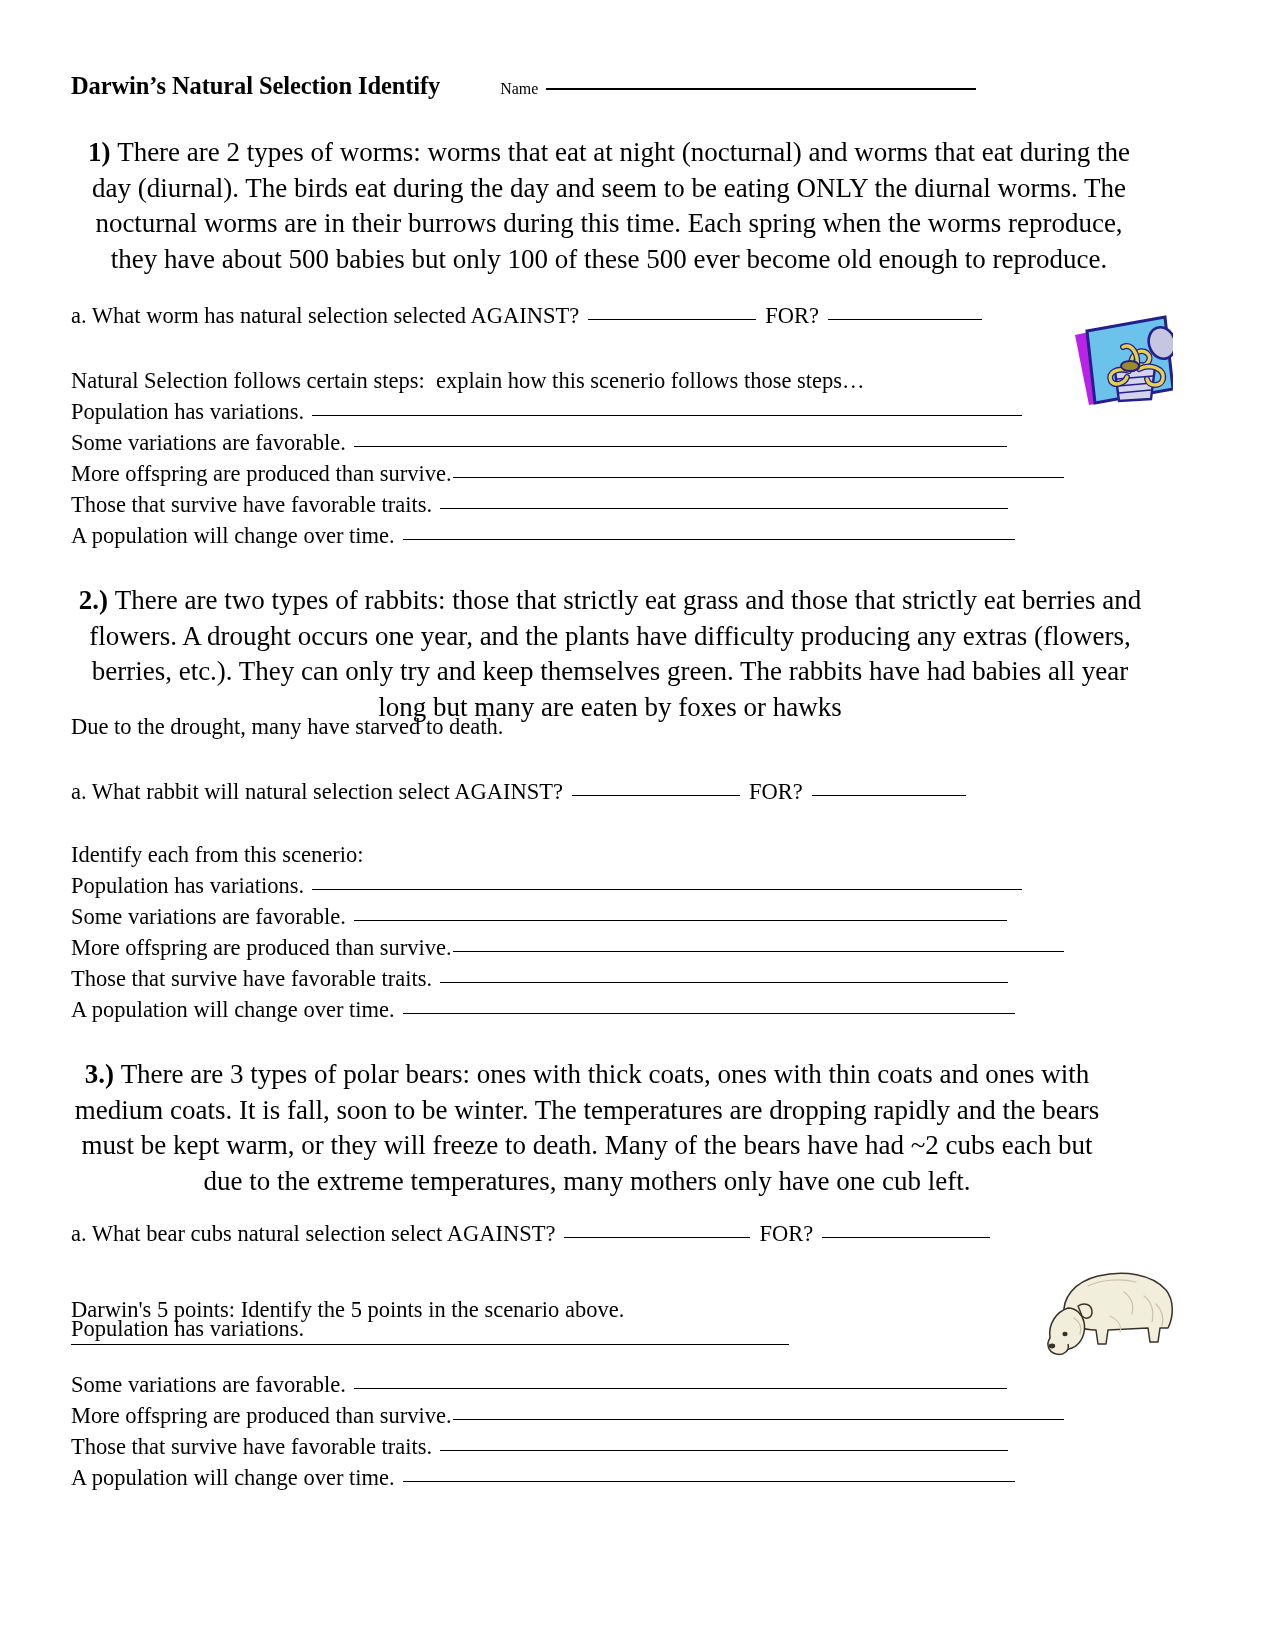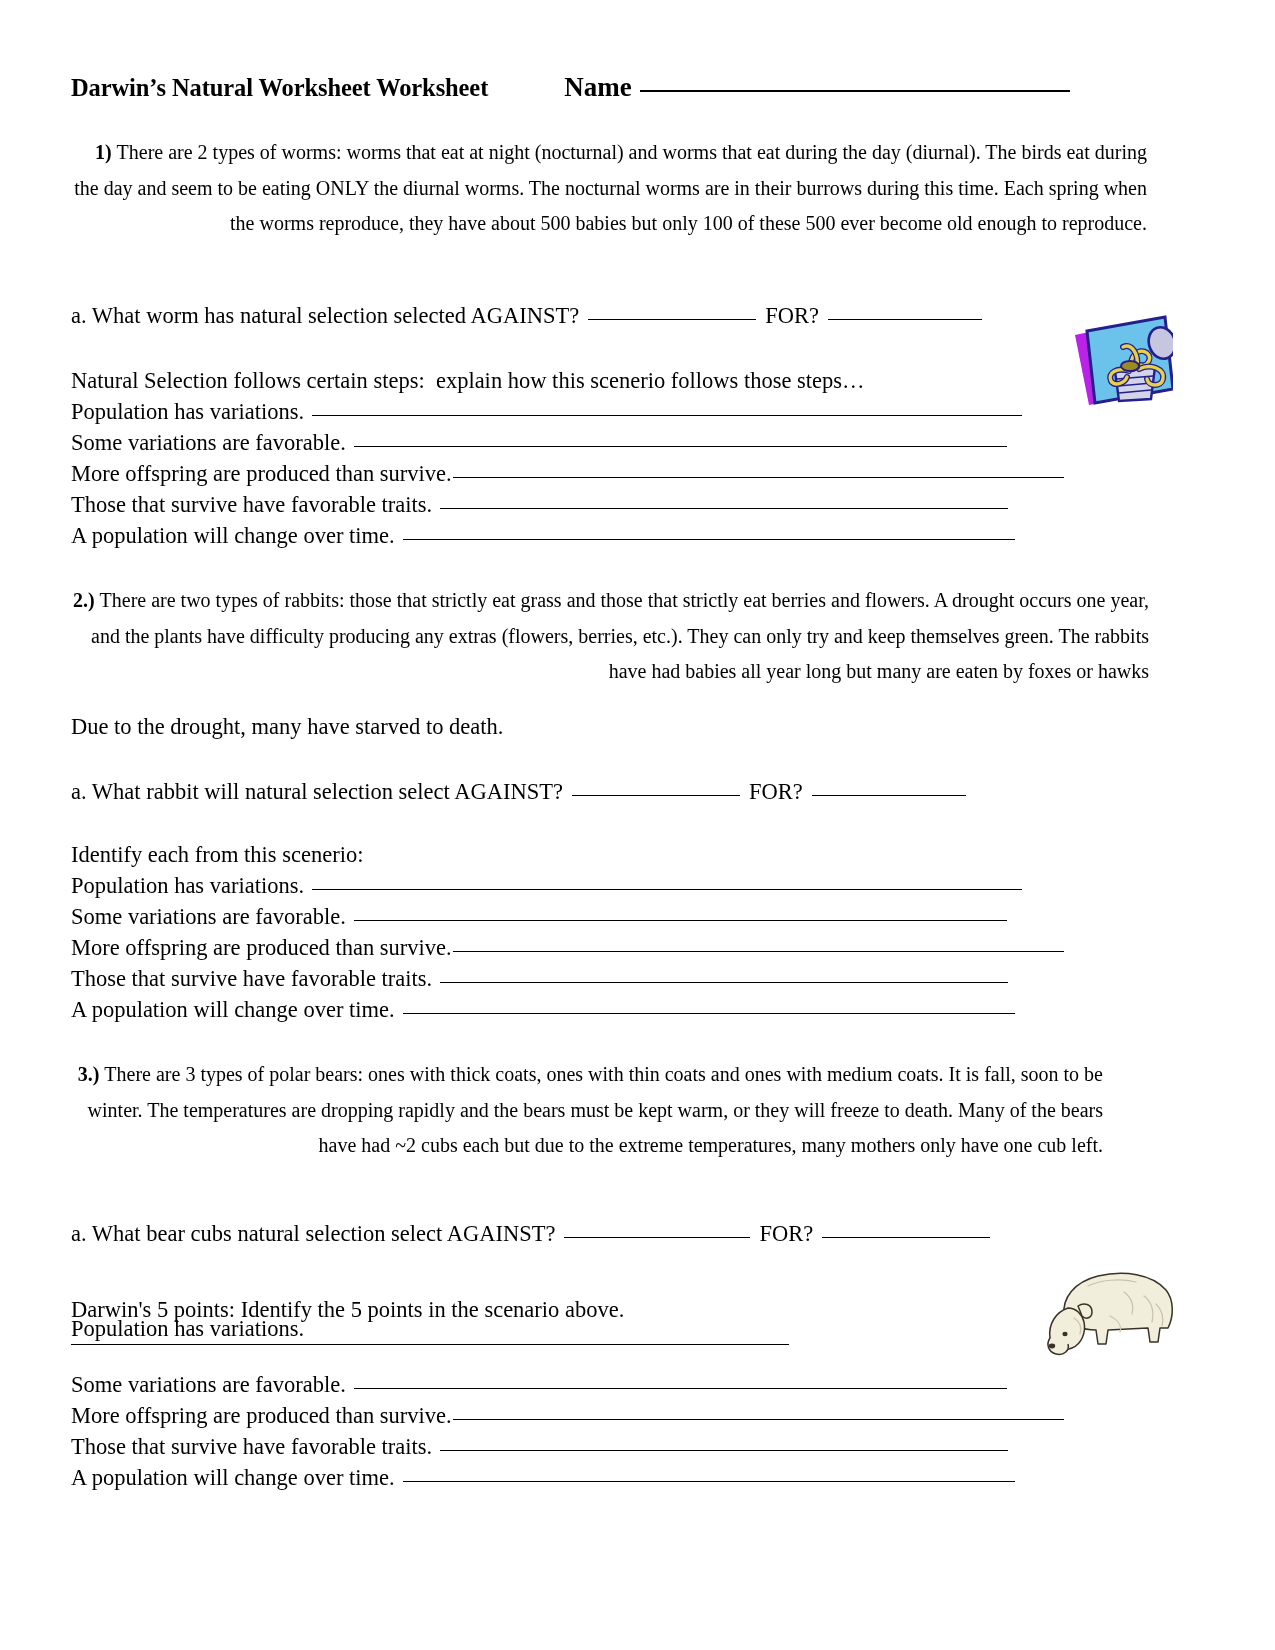--- a/index.html
+++ b/index.html
@@ -32,40 +32,40 @@
     display: flex;
     align-items: baseline;
   }
   .doc-title {
     font-size: 24.5px;
     font-weight: bold;
     letter-spacing: -0.1px;
     white-space: nowrap;
   }
   .name-label {
-    font-size: 27px;
-    font-weight: bold;
-    margin-left: 76px;
+    font-size: 16px;
+    font-weight: normal;
+    margin-left: 60px;
     white-space: nowrap;
   }
   .name-rule {
     display: inline-block;
     border-bottom: 2px solid #000;
     width: 430px;
     margin-left: 8px;
     position: relative;
     top: -4px;
   }
 
   
   .para {
     position: absolute;
-    font-size: 20px;
+    font-size: 27px;
     line-height: 35.5px;
-    text-align: right;
+    text-align: center;
   }
   .para b { font-weight: bold; }
 
   .line-row {
     position: absolute;
     font-size: 22.5px;
     line-height: 35.5px;
     white-space: nowrap;
     display: flex;
     align-items: baseline;
@@ -93,21 +93,21 @@
     width: 148px;
     height: 112px;
   }
 </style>
 </head>
 <body>
 
 <div class="page">
 
   <div class="header">
-    <span class="doc-title">Darwin’s Natural Worksheet Worksheet</span>
+    <span class="doc-title">Darwin’s Natural Selection Identify</span>
     <span class="name-label">Name</span>
     <span class="name-rule"></span>
   </div>
 
   <div class="para" style="left:71px; top:135px; width:1076px;">
     <b>1)</b><span>&nbsp;</span><span>There are 2 types of worms:   worms that eat at night (nocturnal) and worms that eat during the day (diurnal).  The birds eat during the day and seem to be eating ONLY the diurnal worms.  The nocturnal worms are in their burrows during this time. Each spring when the worms reproduce, they have about 500 babies but only 100 of these 500 ever become old enough to reproduce.</span>
   </div>
 
   <div class="line-row" style="left:71px; top:298px;">
     <span class="txt">a. What worm has natural selection selected AGAINST?</span>

